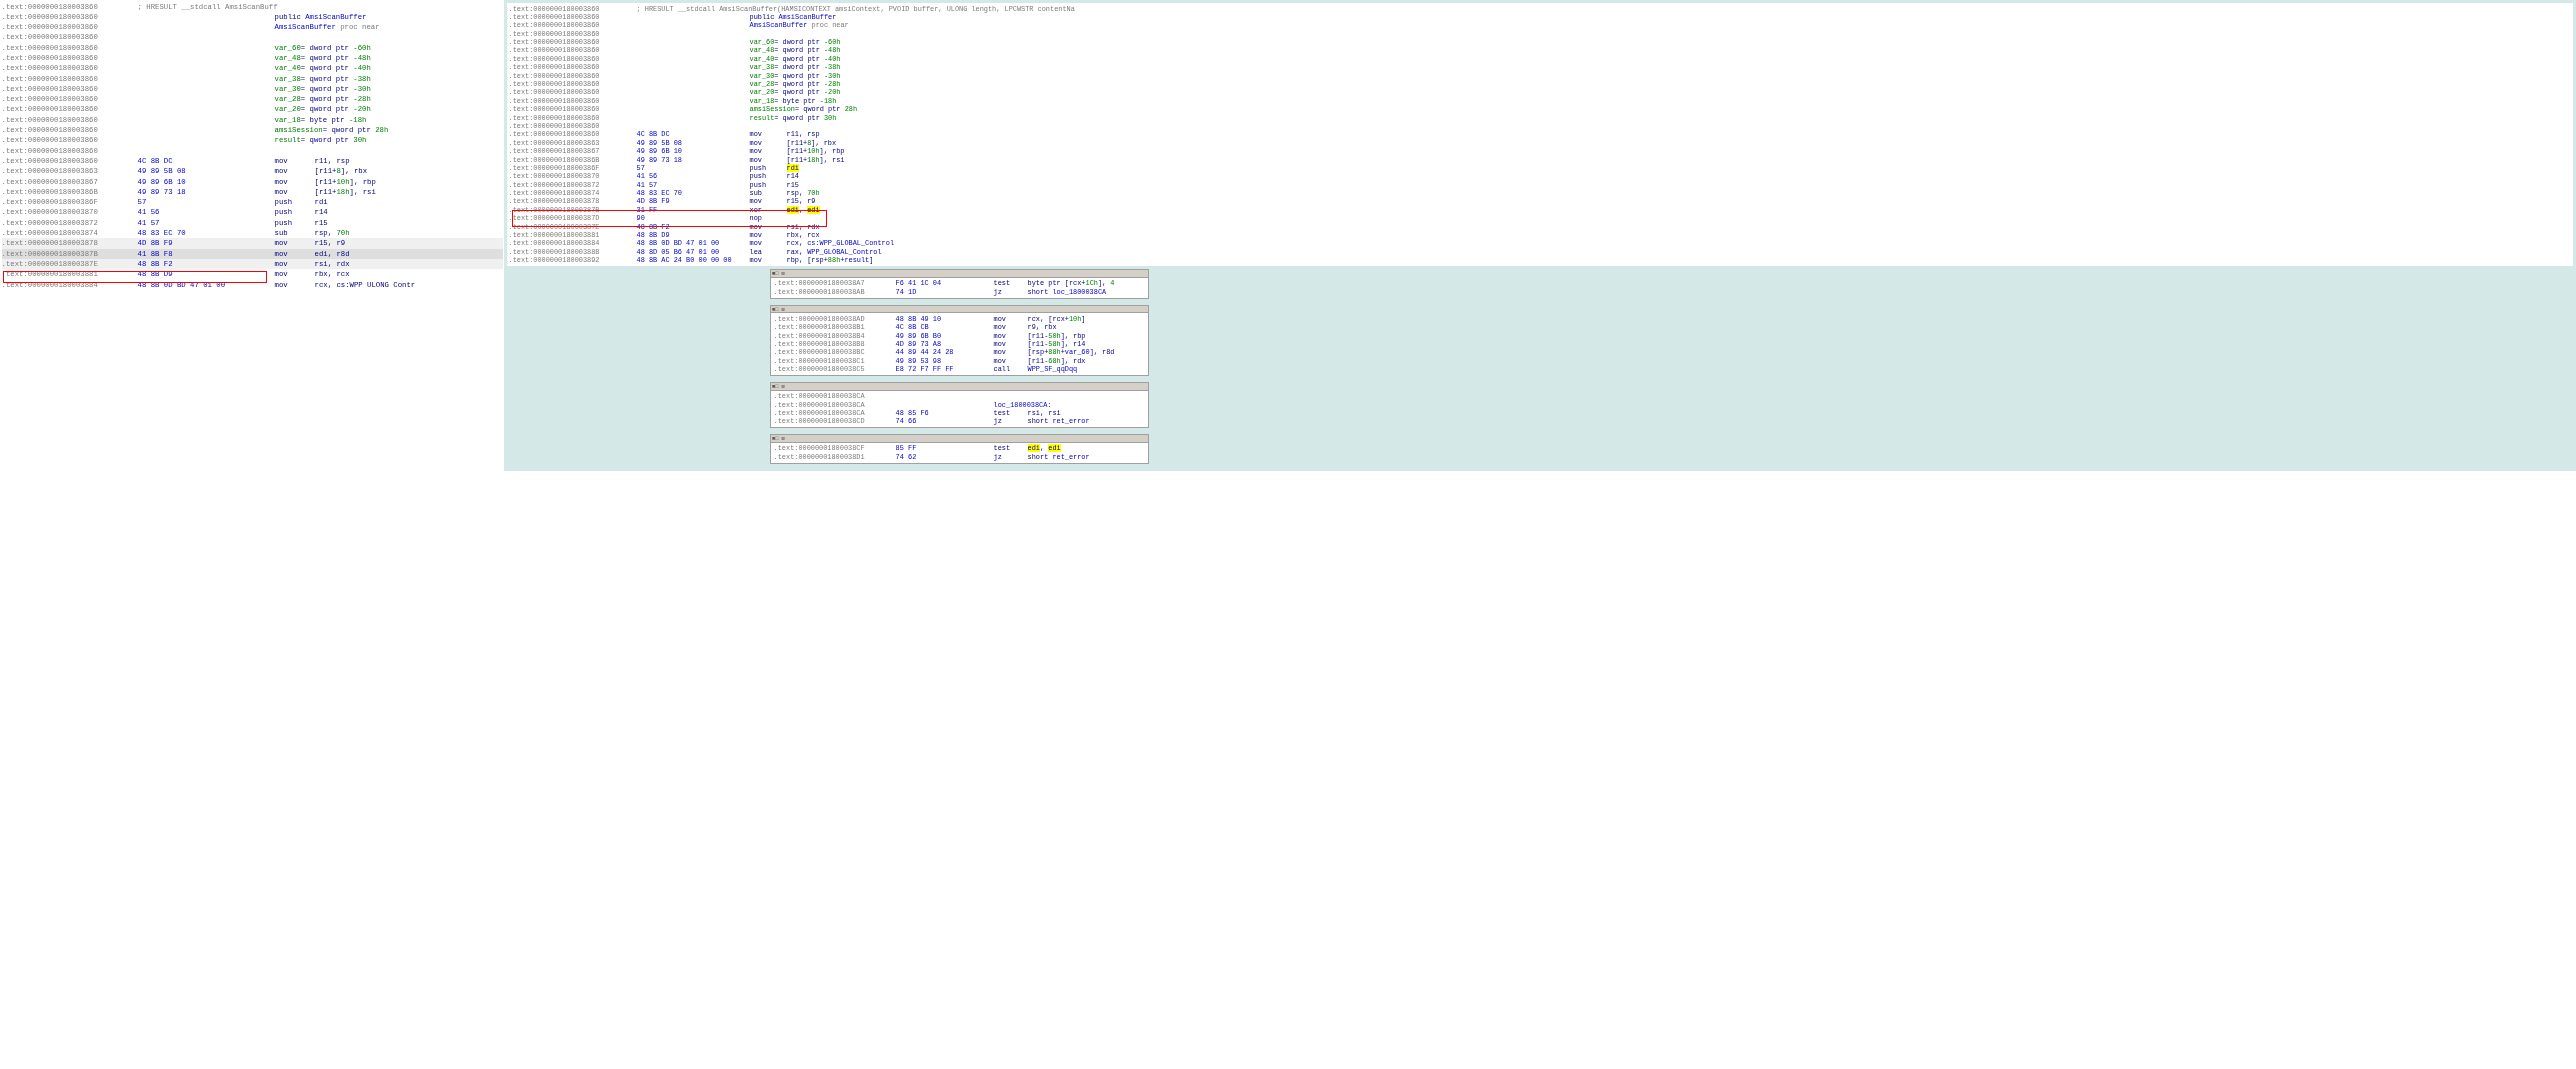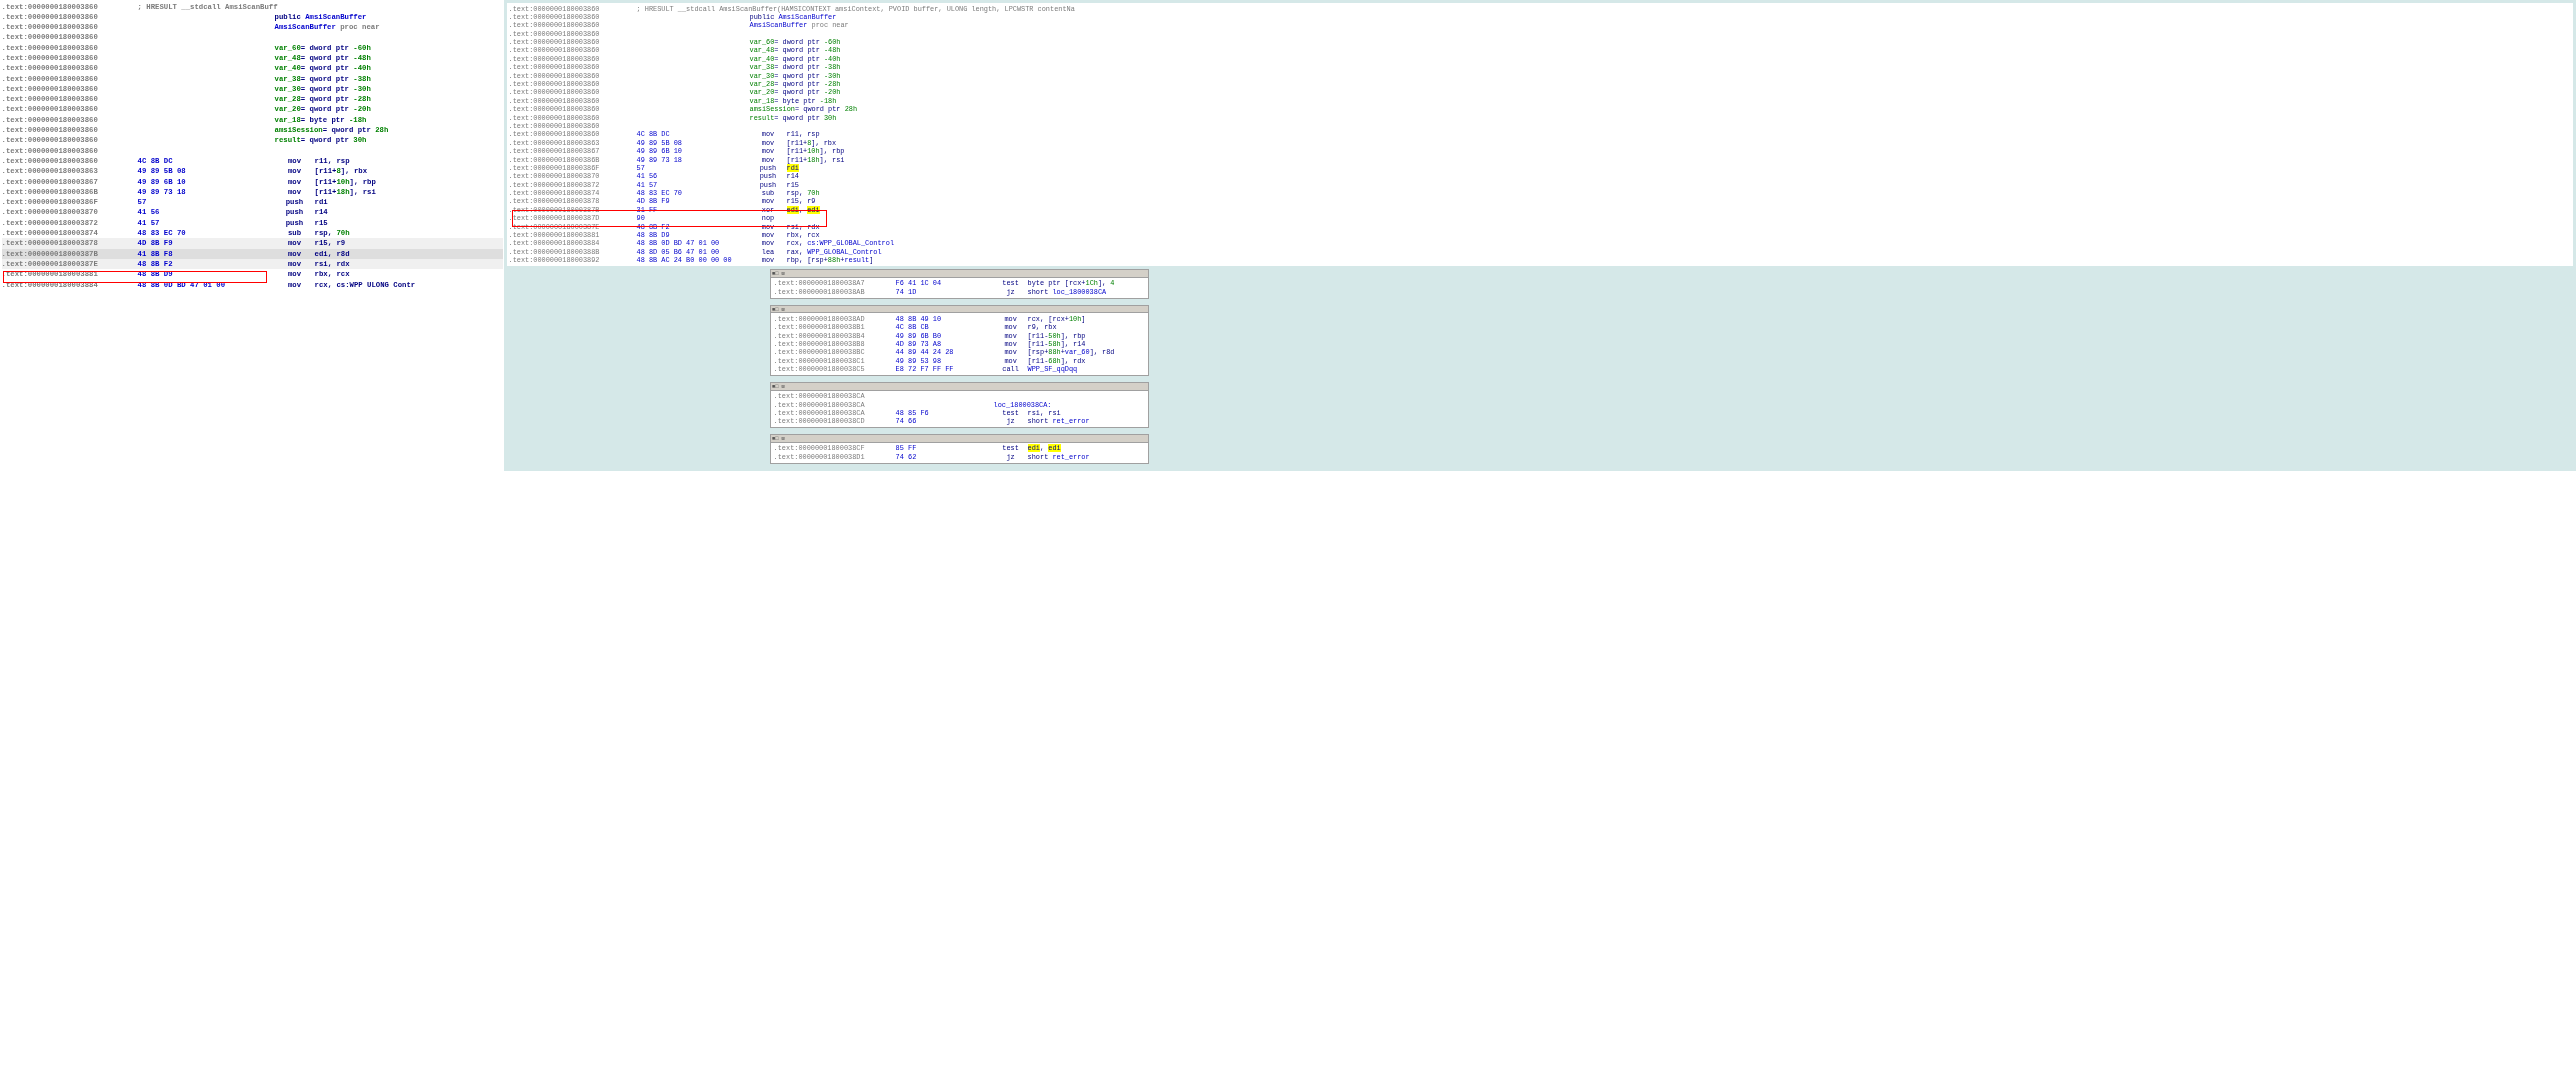--- a/index.html
+++ b/index.html
@@ -14,36 +14,35 @@
   .container {
     display: flex;
     width: 100%;
     height: 100%;
   }
   .left-pane {
     width: 504px;
     background: #ffffff;
     padding: 1.5px;
     overflow: hidden;
-    font-weight: bold;
   }
   .right-pane {
     flex: 1;
     background: #d5e8e8;
     padding: 1.5px;
     position: relative;
     overflow: hidden;
   }
   .line {
     line-height: 10.3px;
     height: 10.3px;
   }
   .addr   { color: #7b7b7b; }
   .bytes  { color: #0000cc; }
-  .mn     { color: #000080; text-align: center; }
+  .mn     { color: #000080; }
   .op     { color: #000080; }
   .num    { color: #008000; }
   .cm     { color: #7b7b7b; }
   .kw     { color: #000080; }
   .var    { color: #008000; }
   .ref    { color: #0000cc; }
   .hl     { background: #ffff00; }
 
   .seg-addr    { display:inline-block; width: 136px; }
   .seg-bytes   { display:inline-block; width: 137px; }

